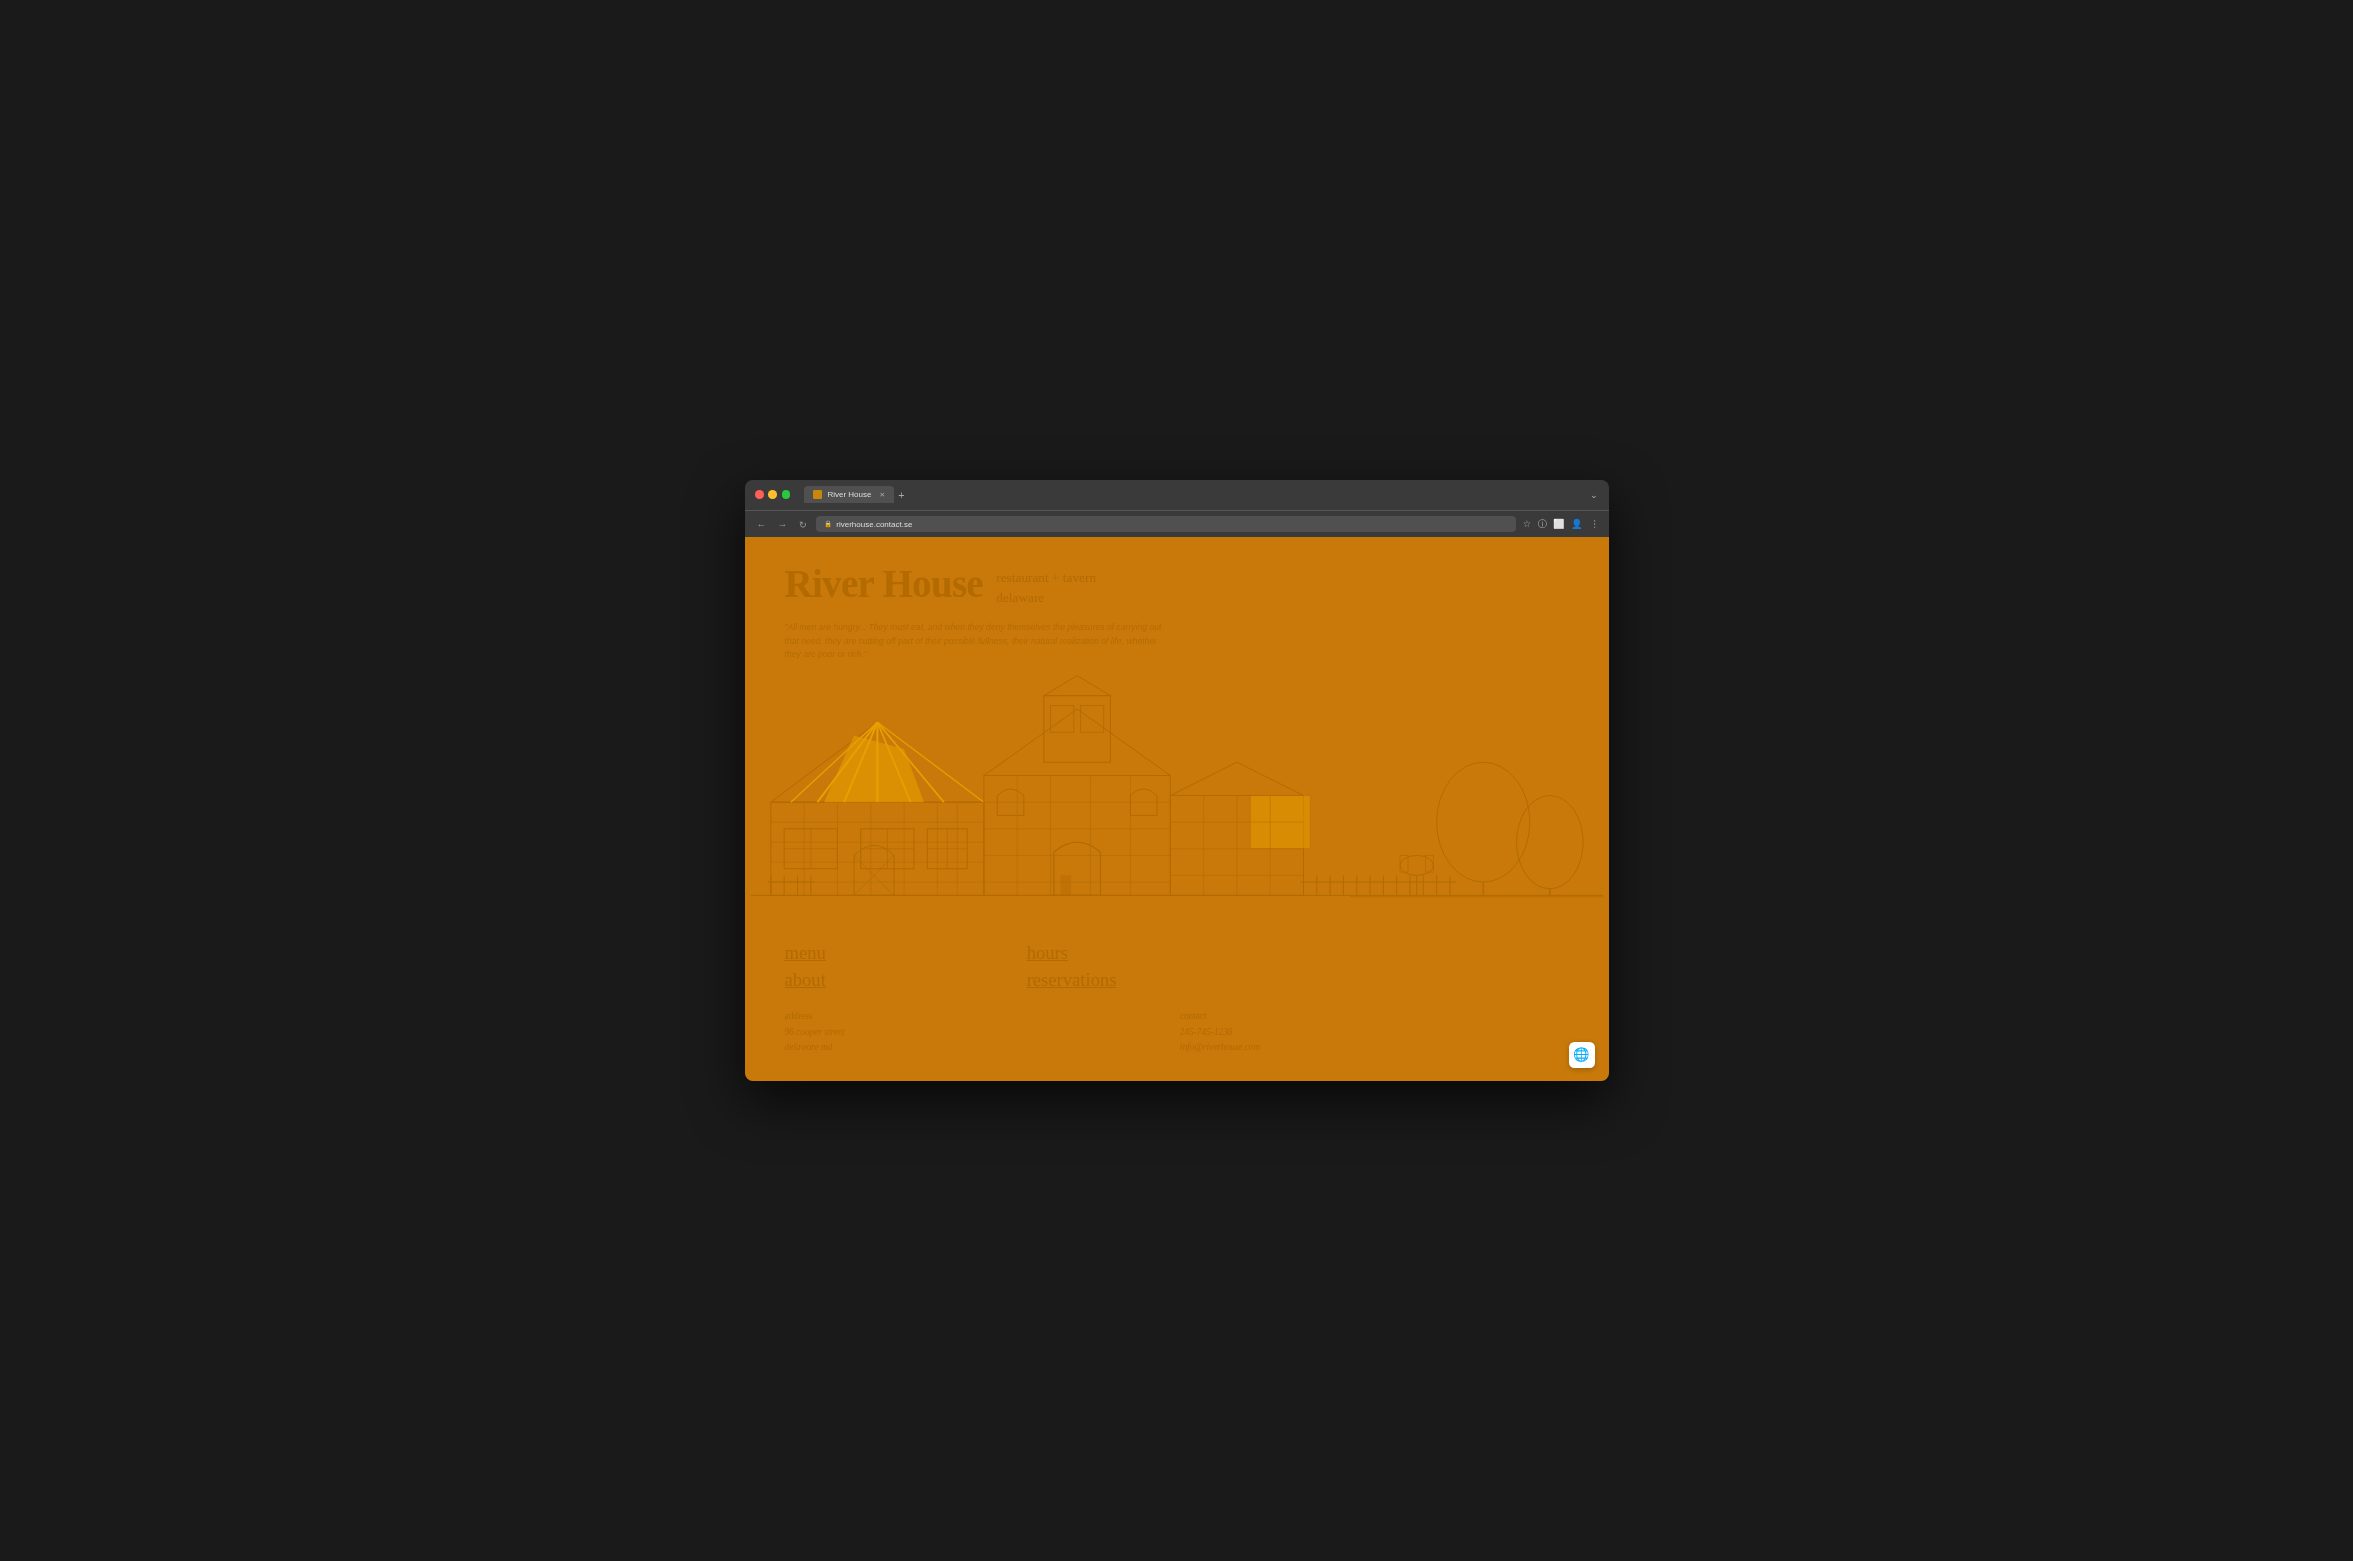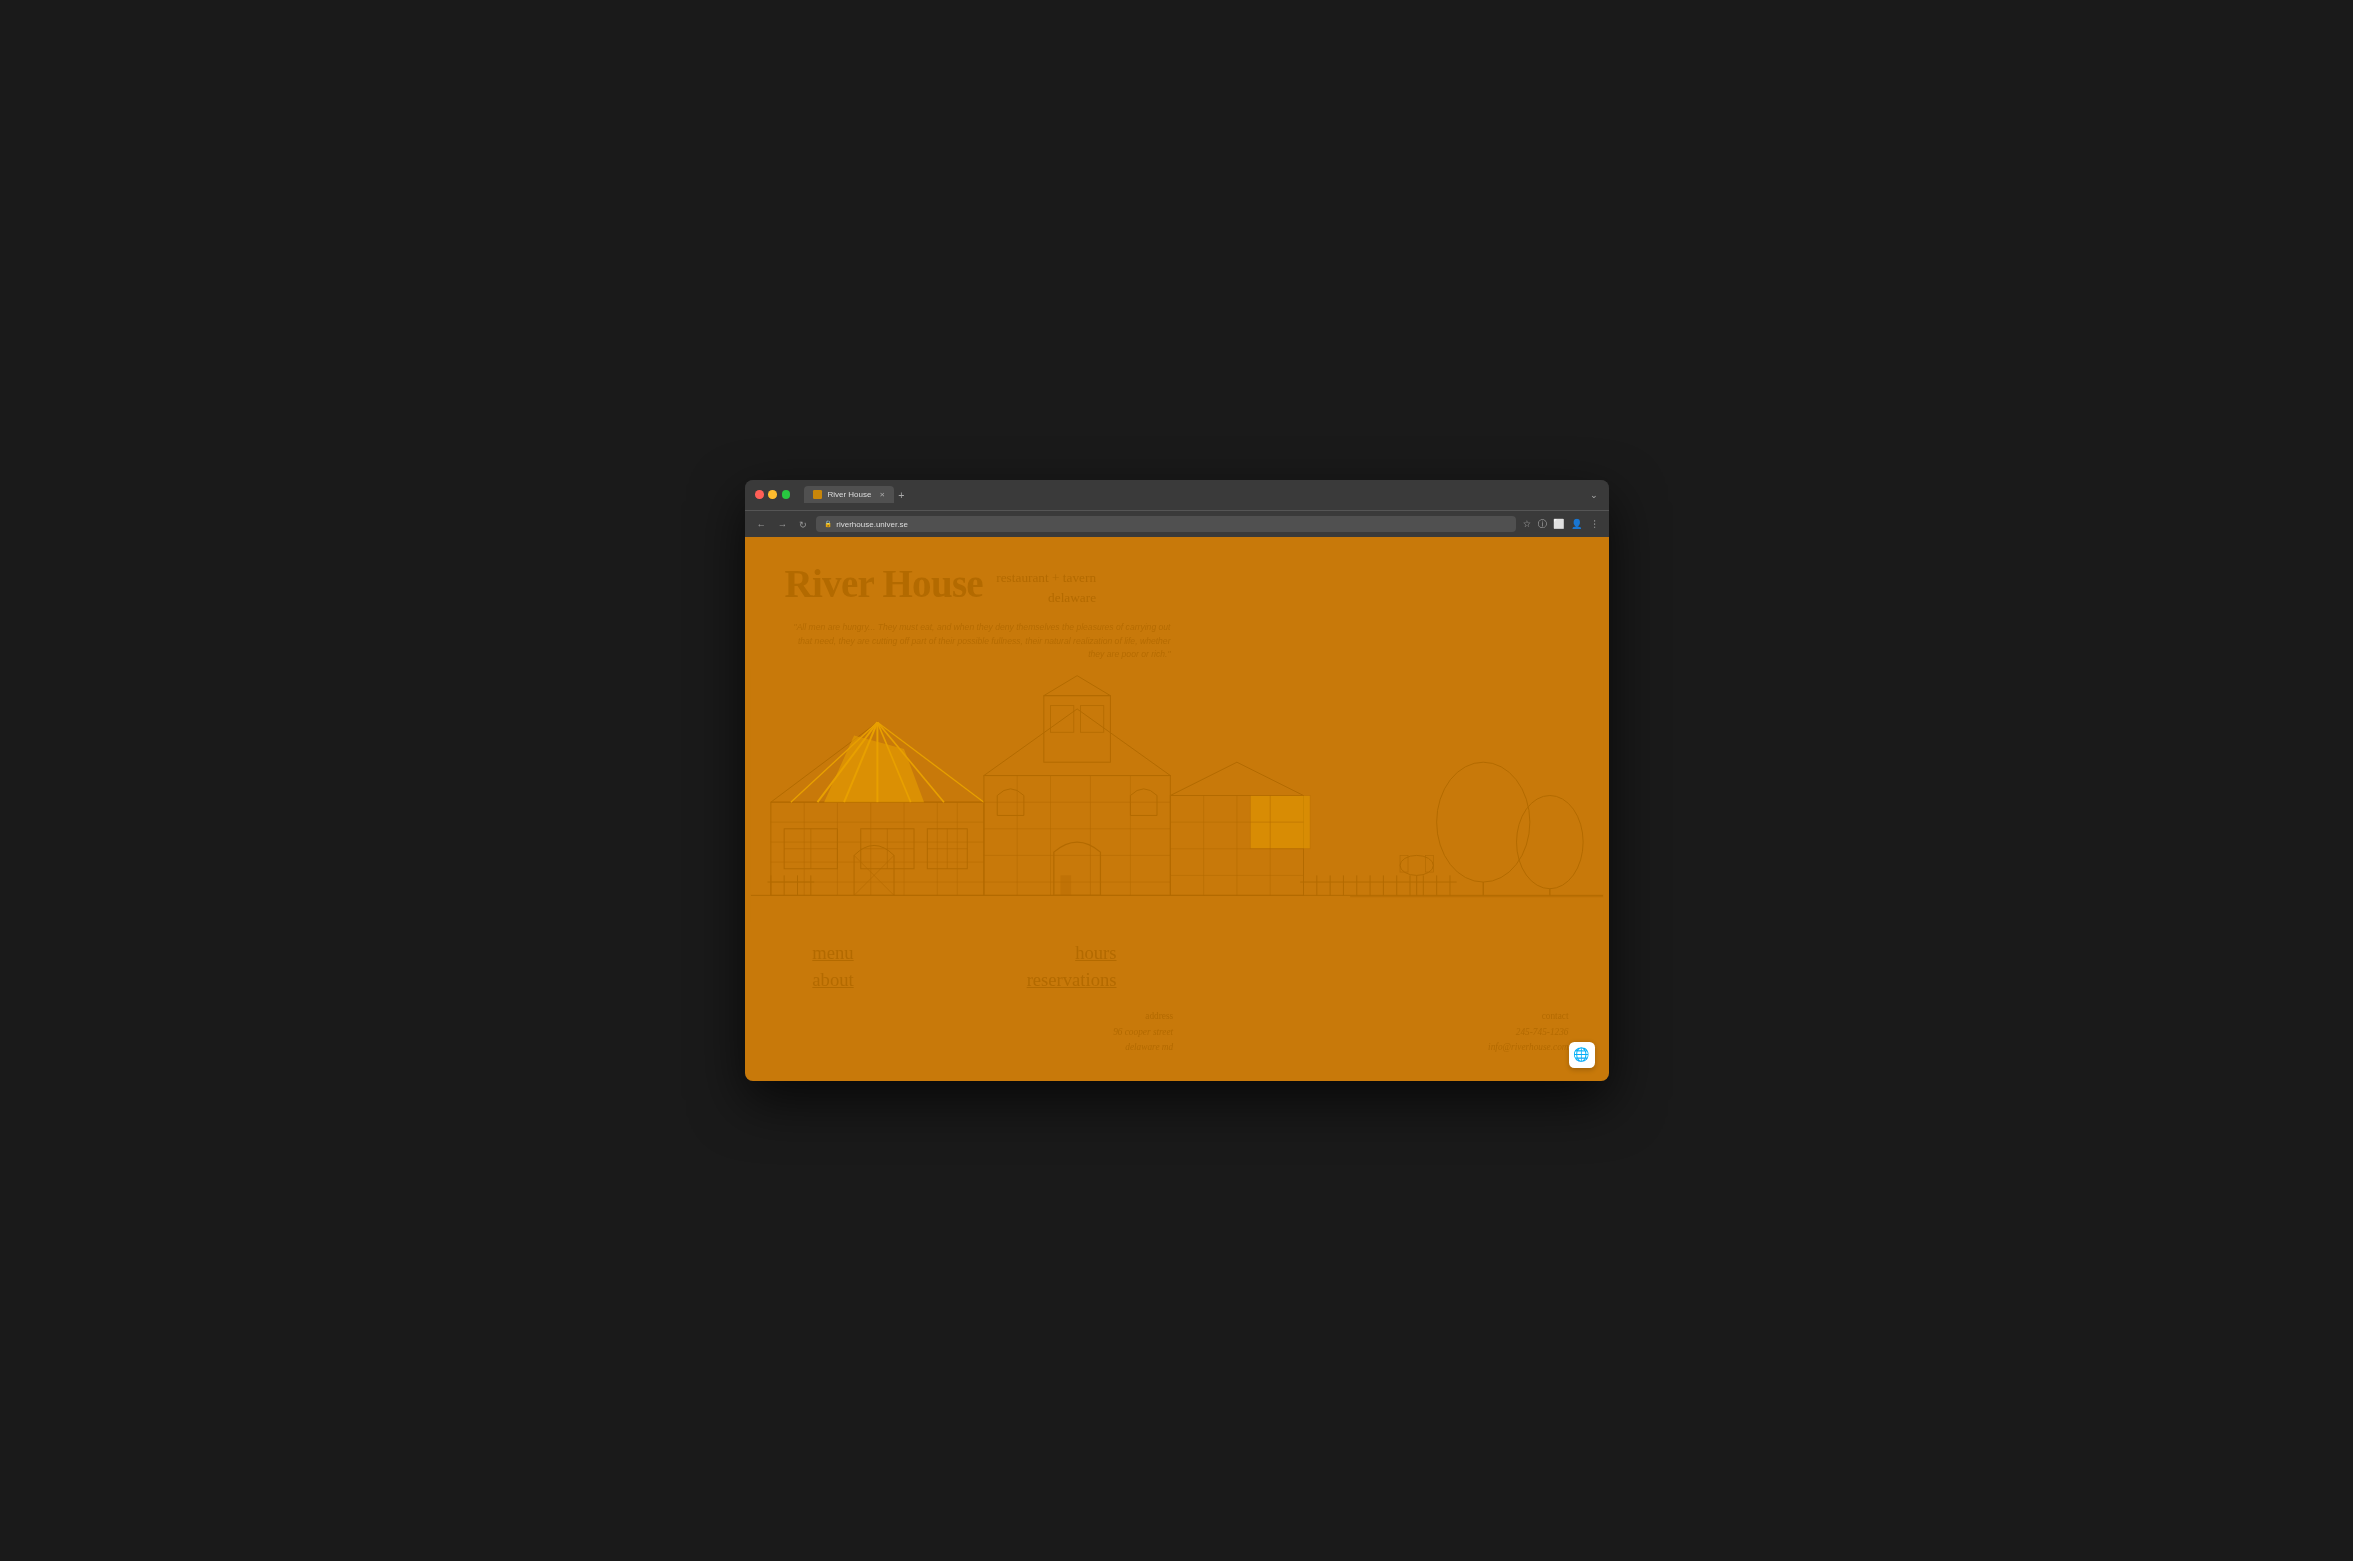--- a/index.html
+++ b/index.html
@@ -14,21 +14,20 @@
       padding: 13.3px;
     }
 
     .browser-window {
       width: 100%;
       max-width: 864px;
       background: #2c2c2c;
       border-radius: 8px;
       overflow: hidden;
       box-shadow: 0 20px 53px rgba(0,0,0,0.7);
-      text-align: right;
     }
 
     .browser-titlebar {
       background: #3a3a3a;
       padding: 6.6px 10.6px;
       display: flex;
       align-items: center;
       gap: 8px;
     }
 
@@ -261,21 +260,21 @@
     </div>
     <div style="color:#aaa;font-size:9.3px;cursor:pointer;">⌄</div>
   </div>
 
   <div class="browser-toolbar">
     <span class="nav-btn">←</span>
     <span class="nav-btn">→</span>
     <span class="nav-btn">↻</span>
     <div class="address-bar">
       <span class="address-lock">🔒</span>
-      <span>riverhouse.univer.se</span>
+      <span>riverhouse.contact.se</span>
     </div>
     <div class="toolbar-actions">
       <span>☆</span>
       <span>ⓘ</span>
       <span>⬜</span>
       <span>👤</span>
       <span>⋮</span>
     </div>
   </div>
 

